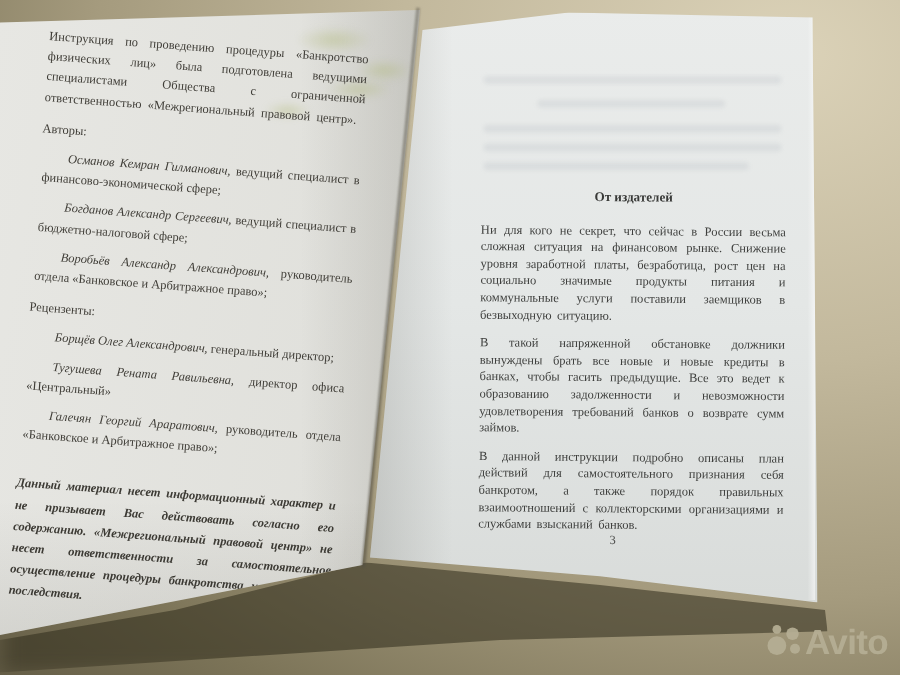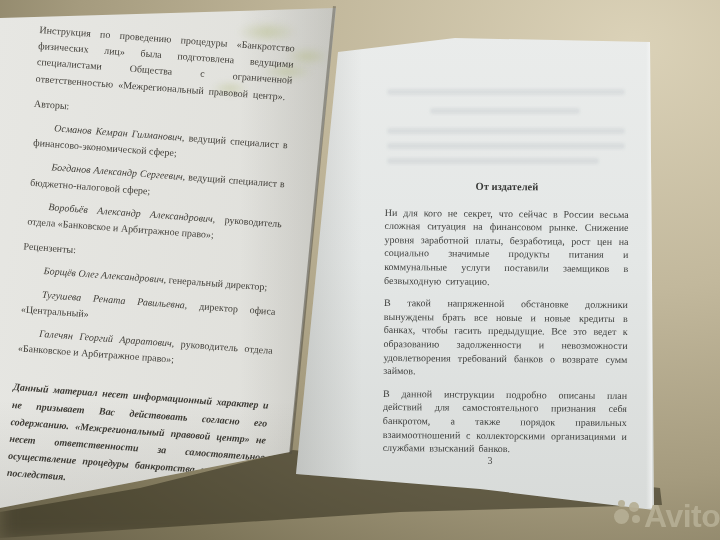--- a/index.html
+++ b/index.html
@@ -35,21 +35,21 @@
   .lp-disclaimer{margin-top:22px !important;font-weight:bold;font-style:italic;
     line-height:17.2px;word-spacing:1.5px;color:#3c3a34;}
   .lp-motto{margin-top:13px !important;text-align:center !important;}
   .lp-year{margin-top:7px !important;text-align:center !important;}
   
   .gutter-line{position:absolute;left:333px;top:6px;width:3px;height:450px;
     background:linear-gradient(to bottom,rgba(82,78,66,0.45),rgba(82,78,66,0.6));
     transform:rotate(5.6deg);transform-origin:top left;filter:blur(0.7px);}
   
   .page-right{clip-path:polygon(338px 24px,455px 10px,650px 14px,654px 482px,480px 461px,296px 446px);
-    background:linear-gradient(to bottom,#eaeceb 0%,#e4e7e6 45%,#d6d9d7 100%);margin-top:28px;}
+    background:linear-gradient(to bottom,#eaeceb 0%,#e4e7e6 45%,#d6d9d7 100%);}
   .page-right .gutter-shade{position:absolute;left:290px;top:0;width:72px;height:100%;
     background:linear-gradient(to right,rgba(95,95,88,0.22) 0%,rgba(95,95,88,0) 100%);}
   .page-right .edge-light{position:absolute;left:646px;top:10px;width:6px;height:470px;
     background:linear-gradient(to right,rgba(255,255,255,0) 0%,rgba(255,255,255,0.55) 100%);}
   .ghost{position:absolute;height:6px;background:rgba(120,132,146,0.12);filter:blur(1.5px);border-radius:3px;}
   .g1{left:387px;top:61px;width:238px;}
   .g2{left:430px;top:80px;width:150px;}
   .g3{left:387px;top:100px;width:238px;}
   .g4{left:387px;top:115px;width:238px;}
   .g5{left:387px;top:130px;width:212px;}
@@ -62,21 +62,21 @@
   .page-num{position:absolute;left:478px;top:427px;width:24px;text-align:center;
     font-size:10px;color:#4a4b49;}
   
   .watermark{position:absolute;left:610px;top:497px;width:106px;height:36px;opacity:0.92;}
   .watermark .dot{position:absolute;border-radius:50%;background:#b6af95;}
   .d1{left:8px;top:3px;width:7px;height:7px;}
   .d2{left:19px;top:5px;width:10px;height:10px;}
   .d3{left:4px;top:12px;width:15px;height:15px;}
   .d4{left:22px;top:18px;width:8px;height:8px;}
   .watermark .word{position:absolute;left:34px;top:1px;
-    font-family:"Liberation Sans", sans-serif;font-weight:bold;font-size:32px;
+    font-family:"Liberation Sans", sans-serif;font-weight:bold;font-size:28px;
     letter-spacing:-0.5px;color:#b6af95;}
 </style>
 </head>
 <body>
 
 <div class="canvas">
 
   <div class="book-shadow"></div>
 
   <div class="page page-left">

